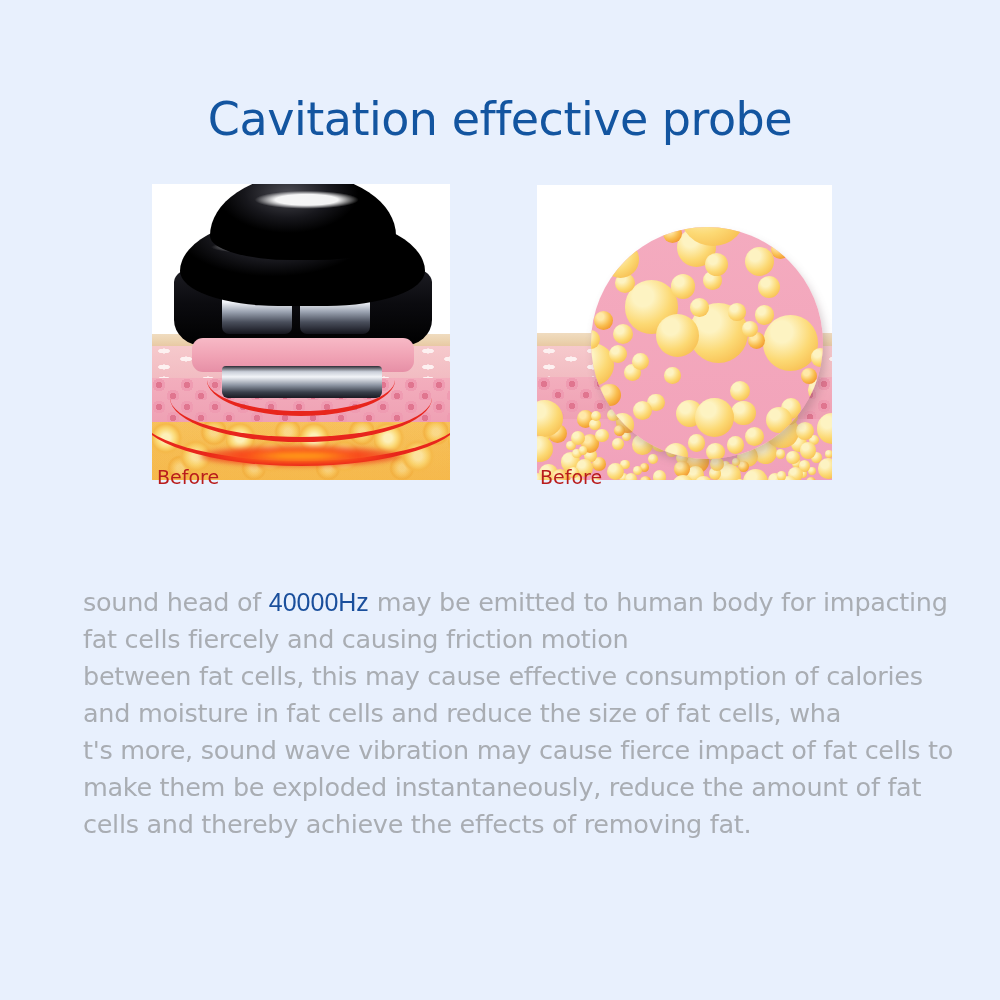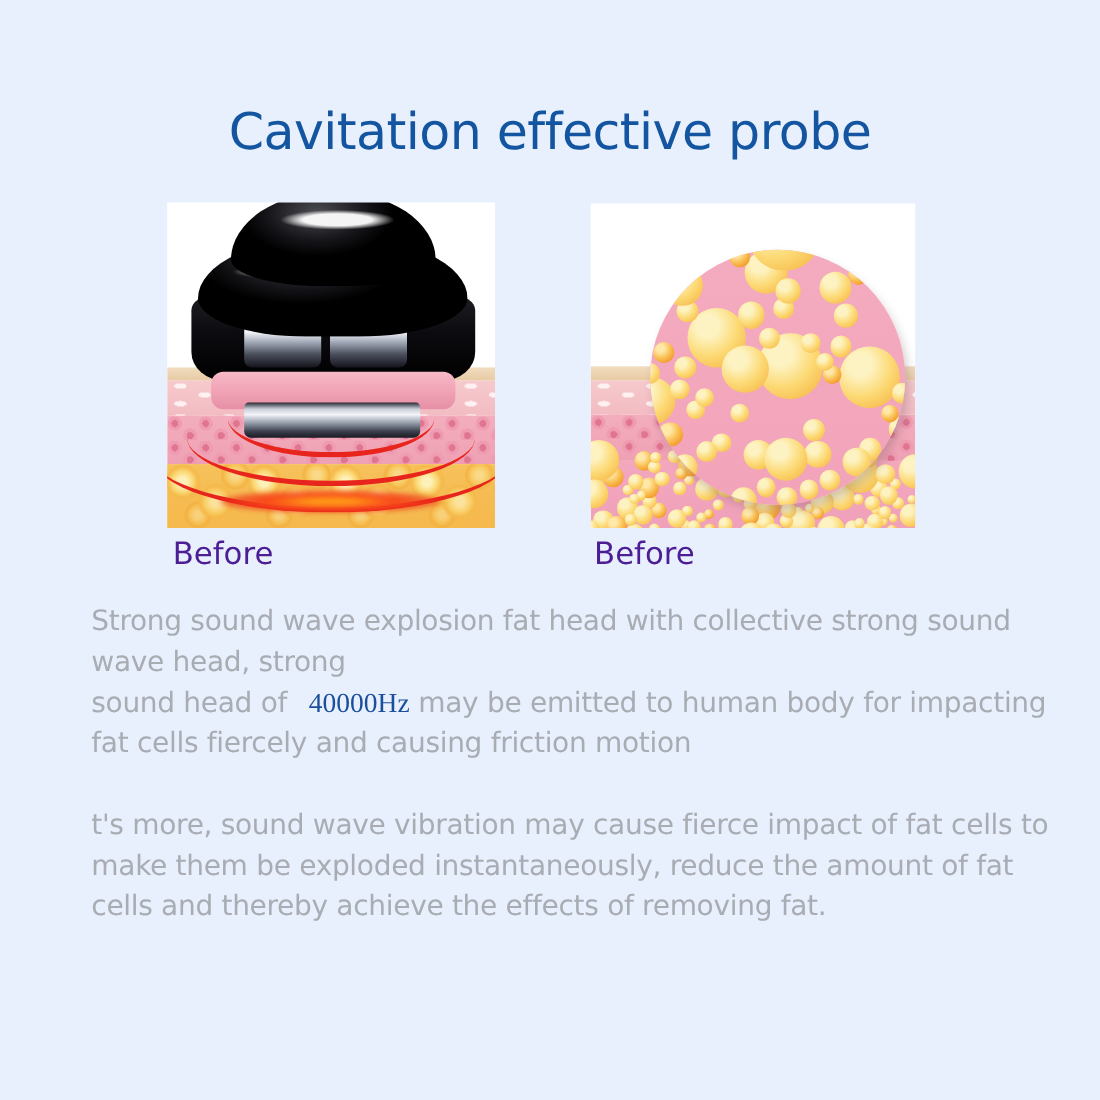--- a/index.html
+++ b/index.html
@@ -19,23 +19,23 @@
     font-size:46px; font-weight:400; letter-spacing:-0.5px;
     color:#1355a0; white-space:nowrap;
   }
 
   
   .panel { position:absolute; overflow:hidden; background:#ffffff; }
   #panel-before { left:152px; top:184px; width:298px; height:296px; }
   #panel-after  { left:537px; top:185px; width:295px; height:295px; }
 
   .cap {
-    position:absolute; top:487px;
+    position:absolute; top:466px;
     font-family:"DejaVu Sans", sans-serif;
-    font-size:28px; color:#4c1d95; white-space:nowrap;
+    font-size:19px; color:#b91c1c; white-space:nowrap;
   }
   #cap-before { left:157px; }
   #cap-after  { left:540px; }
 
   
   .epidermis-top {
     position:absolute; left:0; width:100%;
     background:linear-gradient(180deg,#f0dcc0 0%,#ecd3b0 55%,#e8c9a4 100%);
   }
   .stratum {
@@ -133,22 +133,22 @@
 
   
   #body-text {
     position:absolute; left:83px; top:547px; width:890px;
     font-family:"DejaVu Sans", sans-serif;
     font-size:25.5px; line-height:37px; color:#a9adb3;
     letter-spacing:-0.3px;
   }
   #body-text .hz {
     color:#1a4f9c;
-    font-family:Liberation Serif, serif;
-    font-size:25px; letter-spacing:0;margin-left:12px;
+    font-family:Liberation Sans, sans-serif;
+    font-size:25px; letter-spacing:0;
   }
 </style>
 </head>
 <body>
 
 <div id="page">
 
   <div class="title">Cavitation effective probe</div>
 
   <div class="panel" id="panel-before">
@@ -326,19 +326,19 @@
         <div class="bub" style="left: 104.282px; top: 170.933px; height: 38.8624px; width: 38.8624px; background: radial-gradient(circle at 34% 30%, rgb(253, 243, 194) 0px, rgb(253, 243, 194) 20%, rgb(252, 217, 116) 54%, rgb(247, 187, 76) 86%, rgb(242, 169, 58) 100%);"></div>
         <div class="bub" style="left: 151.069px; top: 93.8612px; height: 16.1774px; width: 16.1774px; background: radial-gradient(circle at 34% 30%, rgb(253, 243, 194) 0px, rgb(253, 243, 194) 20%, rgb(252, 217, 116) 54%, rgb(247, 187, 76) 86%, rgb(242, 169, 58) 100%);"></div>
         <div class="bub" style="left: 135.539px; top: 209.303px; height: 17.948px; width: 17.948px; background: radial-gradient(circle at 34% 30%, rgb(253, 243, 194) 0px, rgb(253, 243, 194) 20%, rgb(252, 217, 116) 54%, rgb(247, 187, 76) 86%, rgb(242, 169, 58) 100%);"></div>
         <div class="bub" style="left: 153.781px; top: 19.5537px; height: 29.2505px; width: 29.2505px; background: radial-gradient(circle at 34% 30%, rgb(253, 243, 194) 0px, rgb(253, 243, 194) 20%, rgb(252, 217, 116) 54%, rgb(247, 187, 76) 86%, rgb(242, 169, 58) 100%);"></div>
         <div class="bub" style="left: 163.766px; top: 78.417px; height: 19.5544px; width: 19.5544px; background: radial-gradient(circle at 34% 30%, rgb(253, 243, 194) 0px, rgb(253, 243, 194) 20%, rgb(252, 217, 116) 54%, rgb(247, 187, 76) 86%, rgb(242, 169, 58) 100%);"></div>
       </div>
   </div>
   <div class="cap" id="cap-after">Before</div>
 
   <div id="body-text">
-    <span>Strong sound wave explosion fat head with collective strong sound wave head, strong</span><br>
+    <br>
     <span>sound head of </span><span class="hz">40000Hz</span><span> may be emitted to human body for impacting fat cells fiercely and causing friction motion</span><br>
-    <br>
+    <span>between fat cells, this may cause effective consumption of calories and moisture in fat cells and reduce the size of fat cells, wha</span><br>
     <span>t's more, sound wave vibration may cause fierce impact of fat cells to make them be exploded instantaneously, reduce the amount of fat cells and thereby achieve the effects of removing fat.</span>
   </div>
 
 </div>
 
 </body></html>

